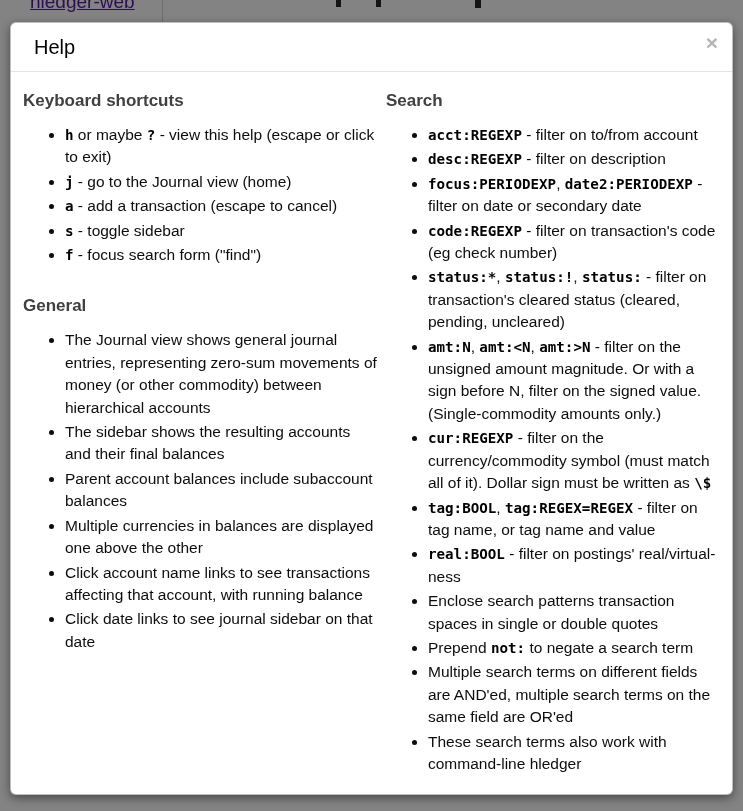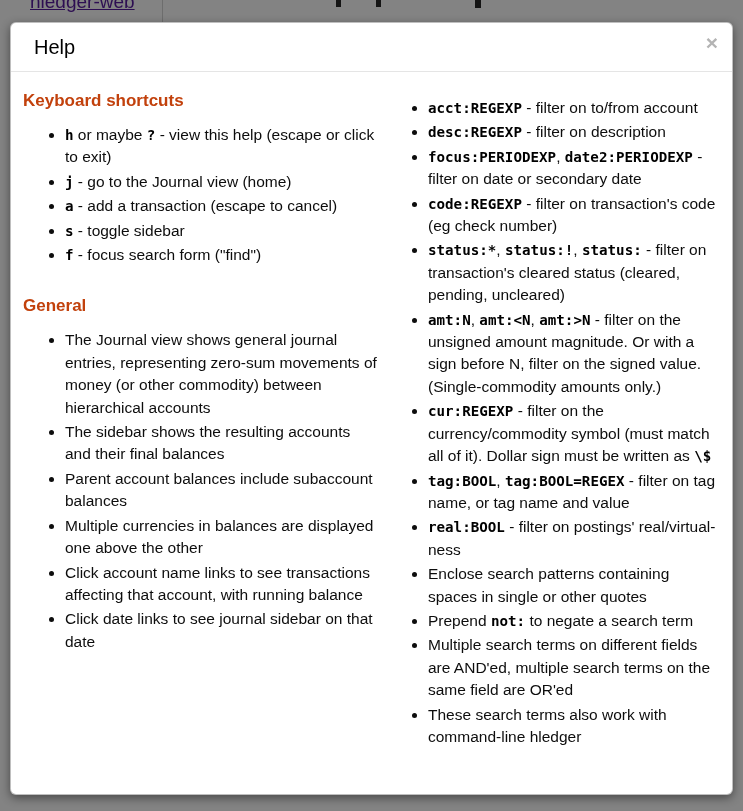--- a/index.html
+++ b/index.html
@@ -54,21 +54,21 @@
   }
   .modal-body {
     display: flex;
     padding: 19px 10px 0 12px;
     box-sizing: border-box;
   }
   .col-left  { flex: 0 0 363px; width: 363px; }
   .col-right { flex: 1 1 auto; min-width: 0; }
 
   .help-heading {
-    font-size: 17px; font-weight: bold; color: #c2410c;
+    font-size: 17px; font-weight: bold; color: #404040;
     line-height: 20px;
     margin: 30px 0 13px 0;
   }
   .help-heading:first-child { margin-top: 0; }
 
   ul.help-list {
     margin: 6px; padding: 0 0 0 36px;
     list-style: disc outside;
   }
   ul.help-list li {
@@ -113,30 +113,31 @@
         <ul class="help-list">
           <li>The Journal view shows general journal entries, representing zero-sum movements of money (or other commodity) between hierarchical accounts</li>
           <li>The sidebar shows the resulting accounts and their final balances</li>
           <li>Parent account balances include subaccount balances</li>
           <li>Multiple currencies in balances are displayed one above the other</li>
           <li>Click account name links to see transactions affecting that account, with running balance</li>
           <li>Click date links to see journal sidebar on that date</li>
         </ul>
       </div>
     <div class="col-right" id="col-right">
+        <div class="help-heading">Search</div>
         <ul class="help-list">
           <li><code>acct:REGEXP</code> - filter on to/from account</li>
           <li><code>desc:REGEXP</code> - filter on description</li>
           <li><code>focus:PERIODEXP</code>, <code>date2:PERIODEXP</code> - filter on date or secondary date</li>
           <li><code>code:REGEXP</code> - filter on transaction's code (eg check number)</li>
           <li><code>status:*</code>, <code>status:!</code>, <code>status:</code> - filter on transaction's cleared status (cleared, pending, uncleared)</li>
           <li><code>amt:N</code>, <code>amt:&lt;N</code>, <code>amt:&gt;N</code> - filter on the unsigned amount magnitude. Or with a sign before N, filter on the signed value. (Single-commodity amounts only.)</li>
           <li><code>cur:REGEXP</code> - filter on the currency/commodity symbol (must match all of it). Dollar sign must be written as <code>\$</code></li>
-          <li><code>tag:BOOL</code>, <code>tag:BOOL=REGEX</code> - filter on tag name, or tag name and value</li>
+          <li><code>tag:BOOL</code>, <code>tag:REGEX=REGEX</code> - filter on tag name, or tag name and value</li>
           <li><code>real:BOOL</code> - filter on postings' real/virtual-ness</li>
-          <li>Enclose search patterns containing spaces in single or other quotes</li>
+          <li>Enclose search patterns transaction spaces in single or double quotes</li>
           <li>Prepend <code>not:</code> to negate a search term</li>
           <li>Multiple search terms on different fields are AND'ed, multiple search terms on the same field are OR'ed</li>
           <li>These search terms also work with command-line hledger</li>
         </ul>
       </div>
   </div>
 </div>
 
 </body></html>

